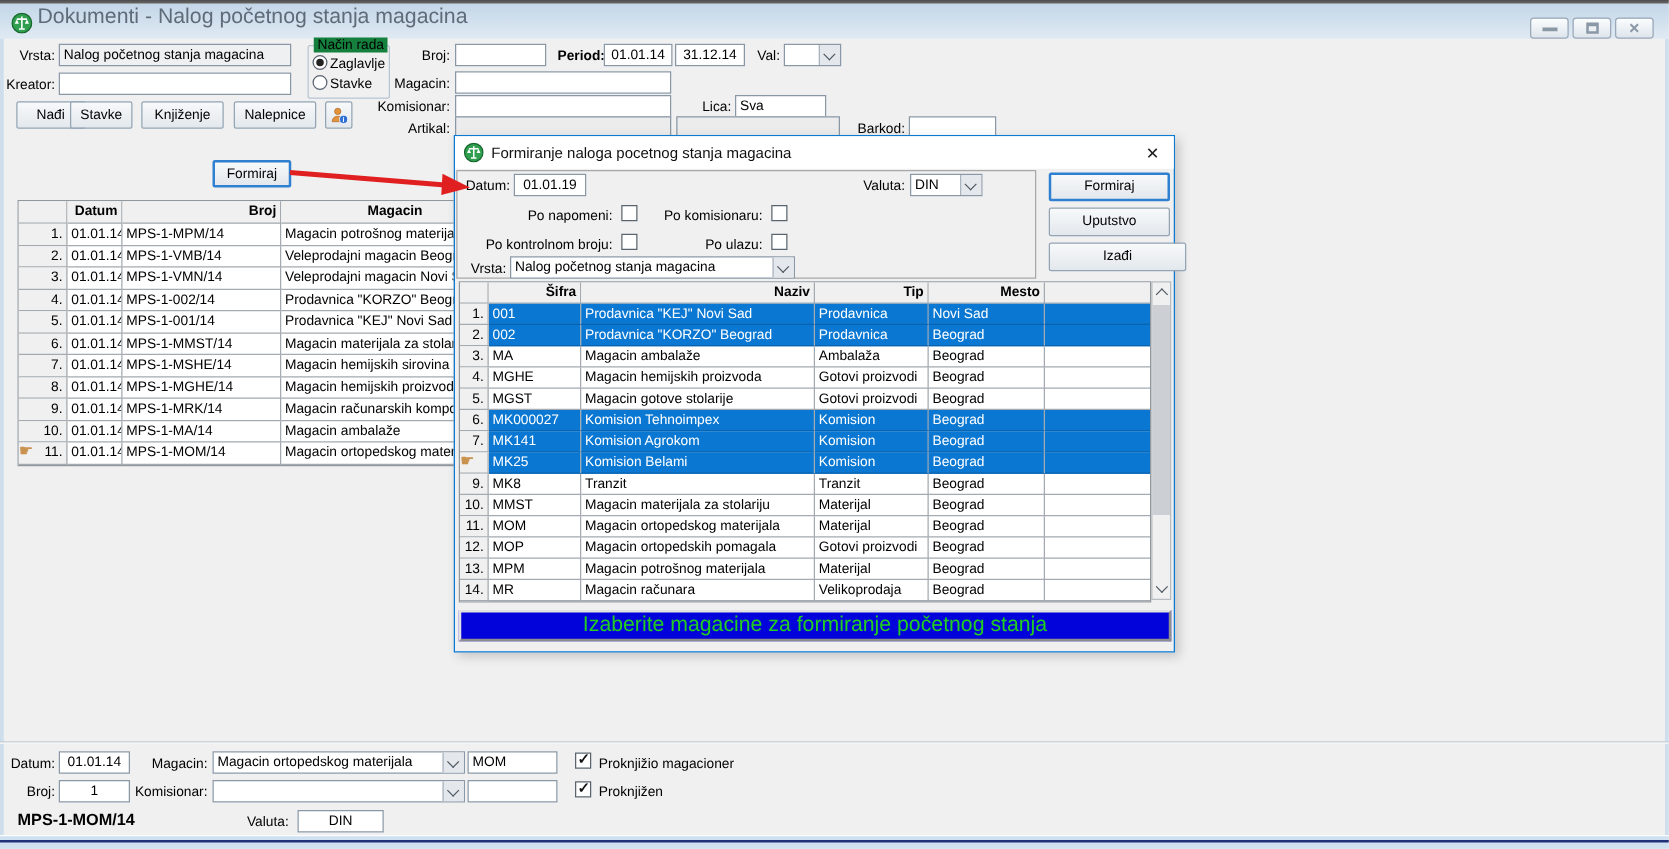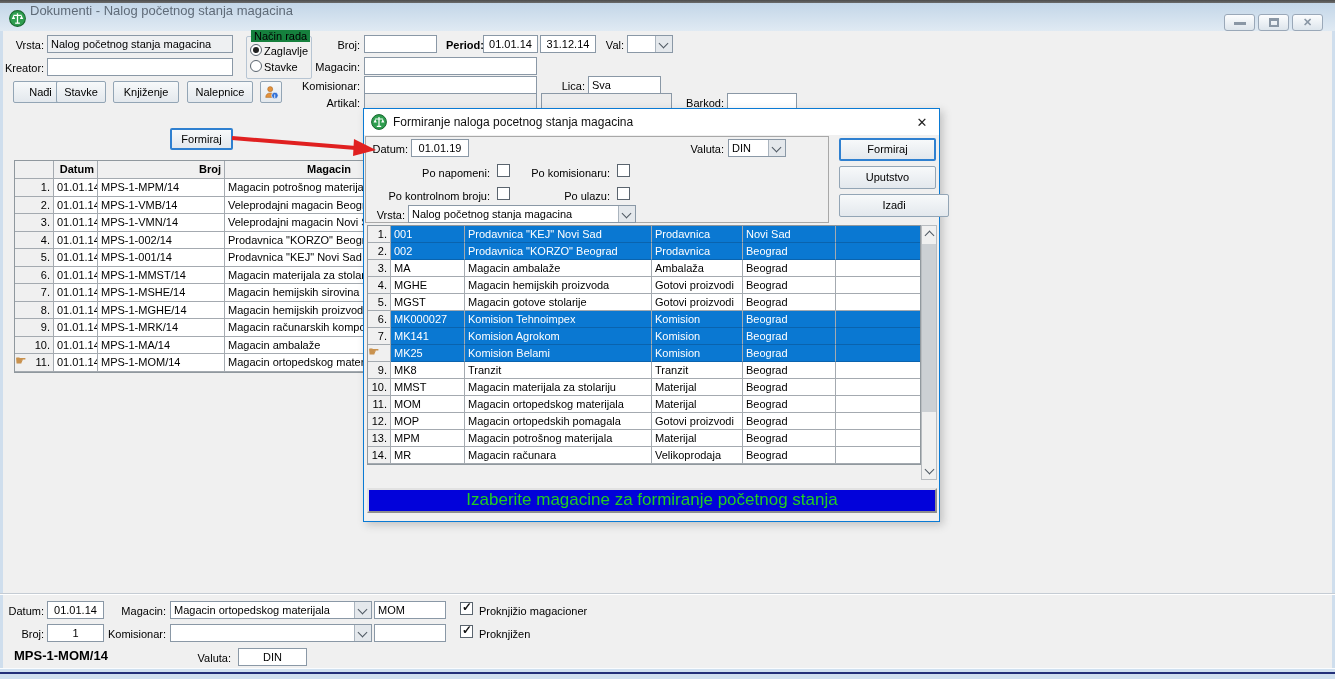--- a/index.html
+++ b/index.html
@@ -3,21 +3,21 @@
 <meta charset="utf-8">
 <style>
   html,body{margin:0;padding:0}
   body{width:1335px;height:679px;position:relative;overflow:hidden;
        font-family:"Liberation Sans",sans-serif;font-size:11px;color:#000;background:#f0f0f0}
   .abs{position:absolute;box-sizing:border-box}
 
   
   #top-strip{left:0;top:0;width:1335px;height:3px;background:linear-gradient(#4c4c4c,#6b6b6b)}
   #titlebar{left:0;top:3px;width:1335px;height:28px;background:linear-gradient(#c3d6e8,#e0eaf3)}
-  #title-text{left:30px;top:0;color:#5f6b78;font-size:13px}
+  #title-text{left:30px;top:0;color:#5f6b78;font-size:17px}
   .wbtn{top:11px;width:31px;height:17px;background:linear-gradient(#fcfdfe,#dde5ec);
         border:1px solid #9aa8b8;border-radius:3px}
   .g-min{position:absolute;left:9px;top:7px;width:12px;height:3px;background:#8a97a5}
   .g-max{position:absolute;left:10px;top:3px;width:10px;height:9px;border:2px solid #8a97a5;border-top-width:3px;box-sizing:border-box}
   .g-x{position:absolute;left:0;top:1px;width:100%;text-align:center;color:#8a97a5;font-weight:bold;font-size:11px}
   #edge-l{left:0;top:31px;width:3px;height:637px;background:#cfdeed}
   #edge-r{left:1332px;top:31px;width:3px;height:637px;background:#cfdeed}
   #edge-b{left:0;top:668px;width:1335px;height:11px;background:#cfe0f0}
   #edge-b .nline{position:absolute;left:0;top:4px;width:100%;height:2px;background:#22307a}
   #edge-b .wline{position:absolute;left:0;top:0;width:100%;height:1px;background:#fafcfe}
@@ -54,21 +54,21 @@
   .ghead .gc{background:#f0f0f0;font-weight:bold;text-align:right}
   .gnum{background:#f0f0f0;text-align:right;position:relative;padding-right:3px}
   .hand{display:none;position:absolute;left:0px;top:0px;color:#c9924e;font-size:13px}
   .hand::before{content:"☛"}
   .pointer .hand{display:block}
 
   #main-table{left:14px;top:160px;width:351px}
   #main-table .grow{height:17.5px}
   #main-table .ghead{height:18px}
   .w-num{width:39px}.w-datum{width:44px}.w-broj{width:127px}.w-mag{flex:1}
-  #main-table .ghead .w-mag{text-align:right;padding-right:12px}
+  #main-table .ghead .w-mag{text-align:right;padding-right:25px}
 
   
   #arrow{position:absolute;left:228px;top:128px;z-index:60}
 
   
   #dialog{left:363px;top:108px;width:577px;height:414px;background:#f0f0f0;
           border:1px solid #0a7ad4;z-index:40;box-shadow:3px 3px 8px rgba(60,60,60,.25)}
   #dlg-titlebar{left:0;top:0;width:100%;height:26px;background:#fff}
   #dlg-title{left:29px;top:6px;font-size:12px;color:#101010}
   #dlg-close{left:545px;top:4px;width:26px;height:20px;text-align:center;color:#222;font-size:13px;line-height:20px}
@@ -311,20 +311,28 @@
   <span class="combo" style="left:44px;top:96px;width:228px">
       <span class="val">Nalog početnog stanja magacina</span>
       <span class="arr"></span>
     </span>
 
   <span class="btn focus" style="left:475px;top:29px;width:97px;height:23px">Formiraj</span>
   <span class="btn" style="left:475px;top:57px;width:97px;height:23px;line-height:21px">Uputstvo</span>
   <span class="btn" style="left:475px;top:85px;width:110px;height:23px;line-height:21px">Izađi</span>
 
   <div class="grid" id="dlg-table">
+    <div class="grow ghead">
+      <span class="gc w2-num"></span>
+      <span class="gc w2-sifra">Šifra</span>
+      <span class="gc w2-naziv">Naziv</span>
+      <span class="gc w2-tip">Tip</span>
+      <span class="gc w2-mesto">Mesto</span>
+      <span class="gc w2-fill"></span>
+    </div>
     <div>
 
         <div class="grow drow selected">
           <span class="gc w2-num gnum"><span>1.</span></span>
           <span class="gc w2-sifra">001</span>
           <span class="gc w2-naziv">Prodavnica "KEJ" Novi Sad</span>
           <span class="gc w2-tip">Prodavnica</span>
           <span class="gc w2-mesto">Novi Sad</span>
           <span class="gc w2-fill"></span>
         </div>

